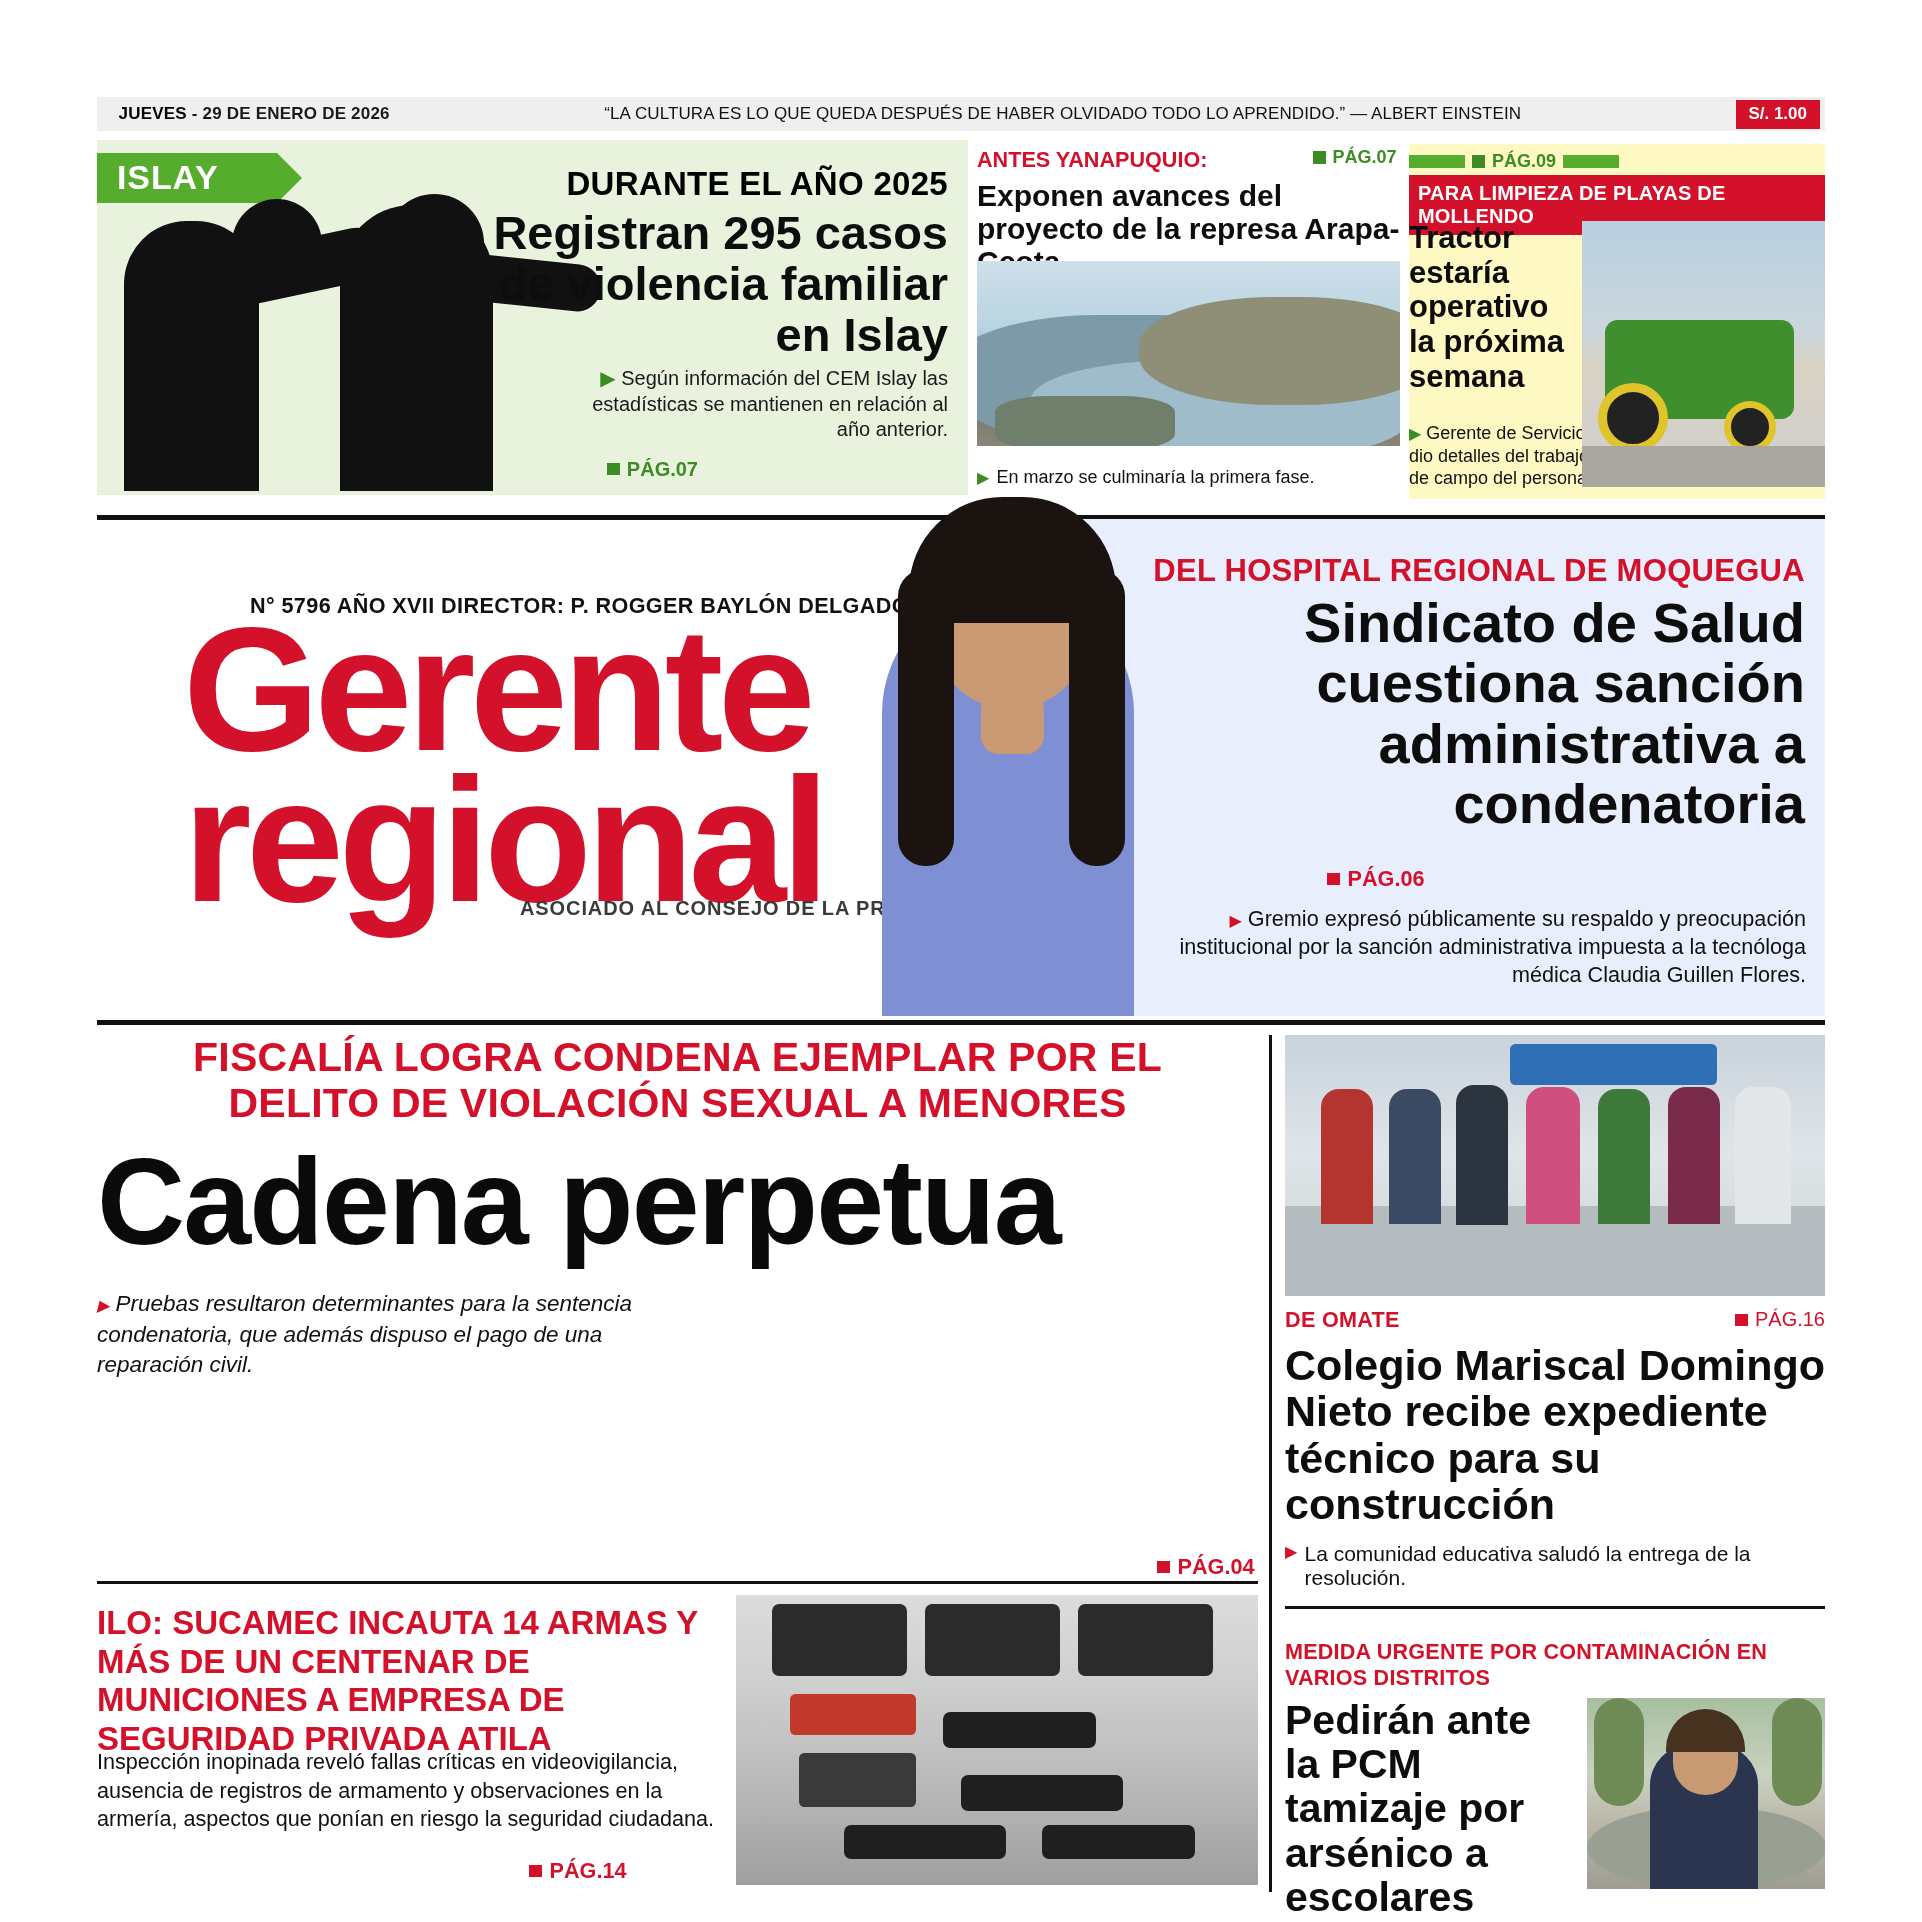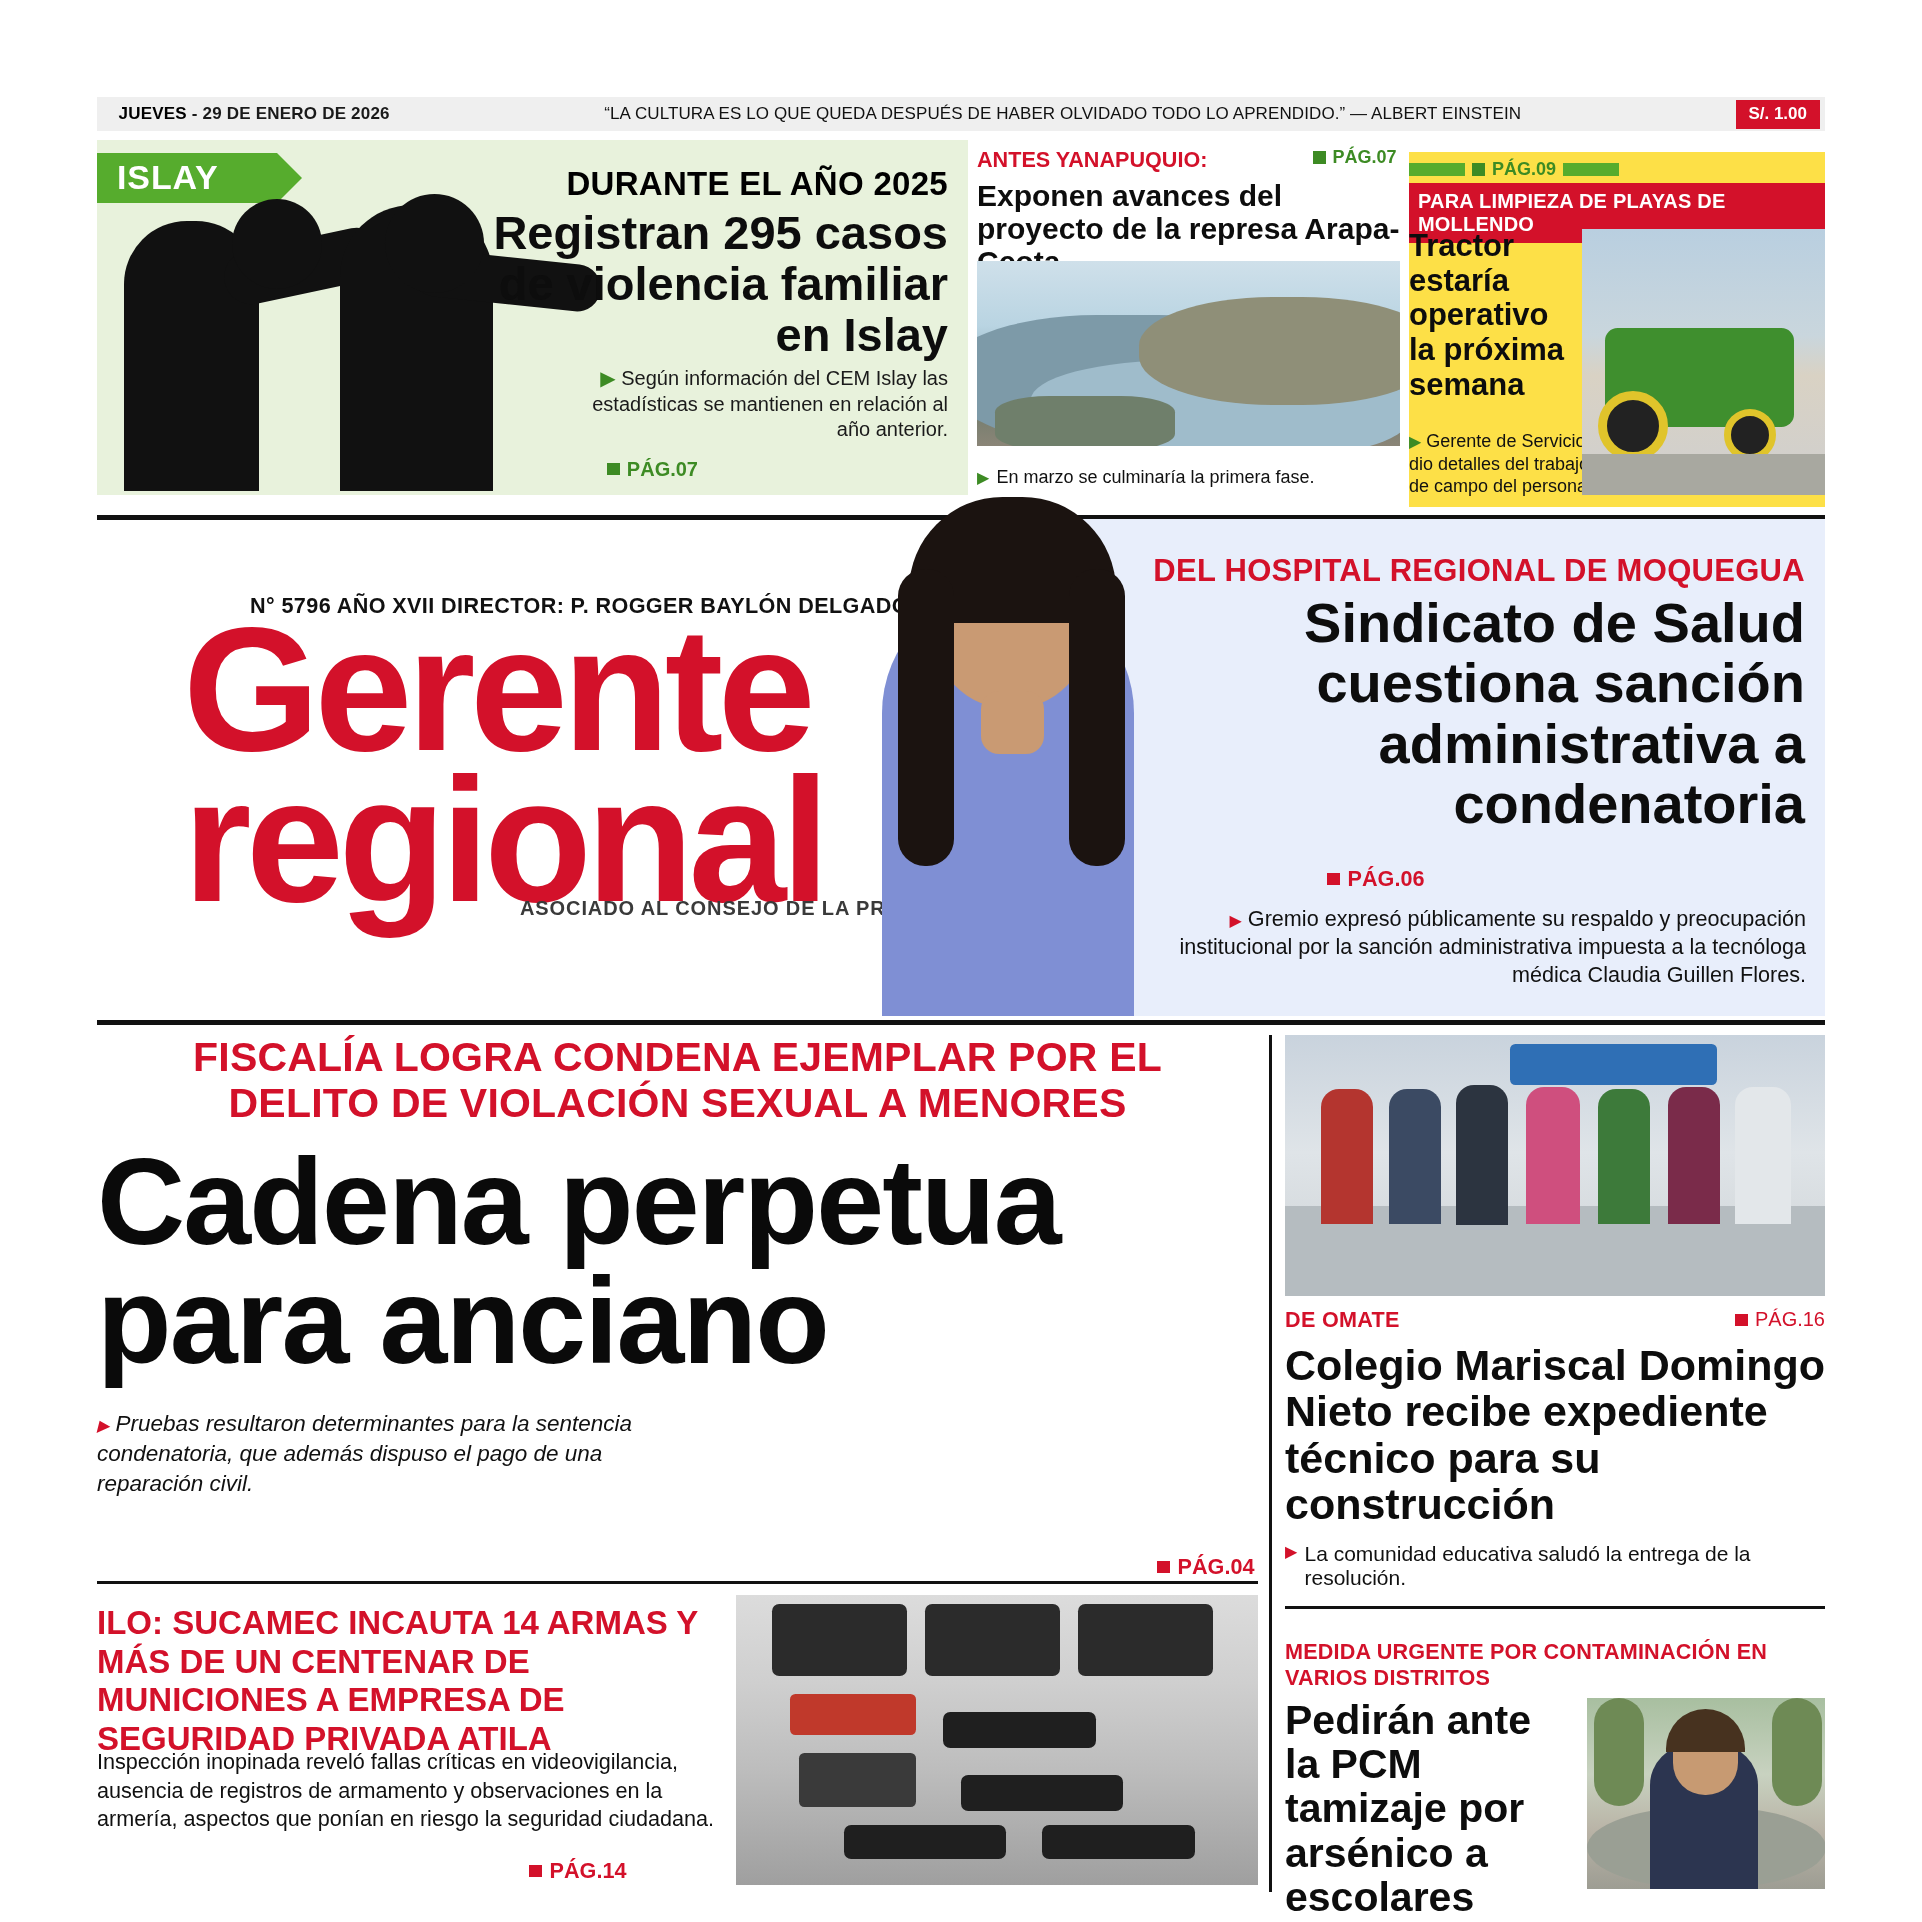--- a/index.html
+++ b/index.html
@@ -95,21 +95,21 @@
     background: linear-gradient(#cfe0ea 0%, #b9d4e2 35%, #9ab9c6 55%, #6e7b6b 75%, #8a8577 100%);
     overflow: hidden;
   }
   .t2-cap {
     position: absolute; left: 0; bottom: 7.2px; font-size: 18px; color: #111;
     display: flex; align-items: center; gap: 7.2px;
   }
   .arrow-g { color: #3d8b24; font-size: 16px; }
   .arrow-r { color: #d3112a; font-size: 16px; }
 
-  .teaser3 { position: absolute; left: 1312px; top: 12px; width: 416px; height: 355px; background: #fde047; }
+  .teaser3 { position: absolute; left: 1312px; top: 4px; width: 416px; height: 355px; background: #fef9c3; }
   .t3-tags { position: absolute; left: 0; top: 7.2px; display: flex; align-items: center; gap: 7.2px; }
   .t3-tags .bar { width: 56px; height: 12.6px; background: #56ac2d; }
   .t3-tags .pag { font-size: 18px; font-weight: bold; color: #3d8b24; }
   .t3-kicker {
     position: absolute; left: 0; top: 31px; width: 416px; background: #d3112a; color: #fff;
     font-weight: bold; font-size: 20px; padding: 7.2px 9px; letter-spacing: 0.2px;
   }
   .t3-head {
     position: absolute; left: 0; top: 77px; width: 171px;
     font-size: 31px; font-weight: bold; line-height: 1.12; color: #0d0d0d;
@@ -354,21 +354,20 @@
     <span class="arrow-r">▶</span>
     <span>Gremio expresó públicamente su respaldo y preocupación institucional por la sanción administrativa impuesta a la tecnóloga médica Claudia Guillen Flores.</span>
   </div>
 
   <div class="divider"></div>
 
   <div class="main-left">
     <div class="ml-kicker">FISCALÍA LOGRA CONDENA EJEMPLAR POR EL DELITO DE VIOLACIÓN SEXUAL A MENORES</div>
     <div class="ml-head">
       <div>Cadena perpetua</div>
-      <div>para anciano</div>
     </div>
     <div class="ml-bullets">
       <div class="ml-bullet">
         <span class="arrow-r">▶</span>
         <span>Pruebas resultaron determinantes para la sentencia condenatoria, que además dispuso el pago de una reparación civil.</span>
       </div>
     </div>
   </div>
 
   <div class="lb-pag" style="position:absolute; left:1157px; top:1554px;">

